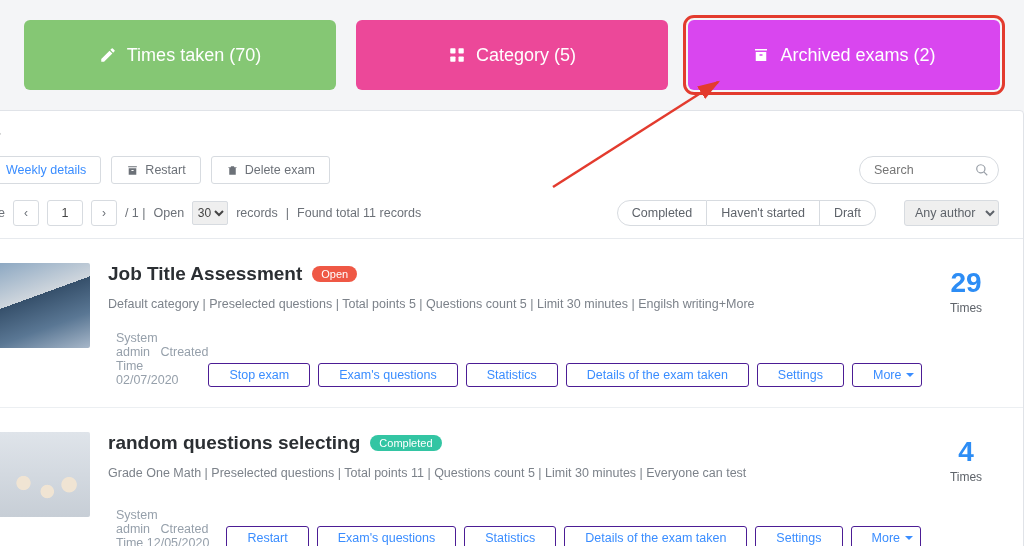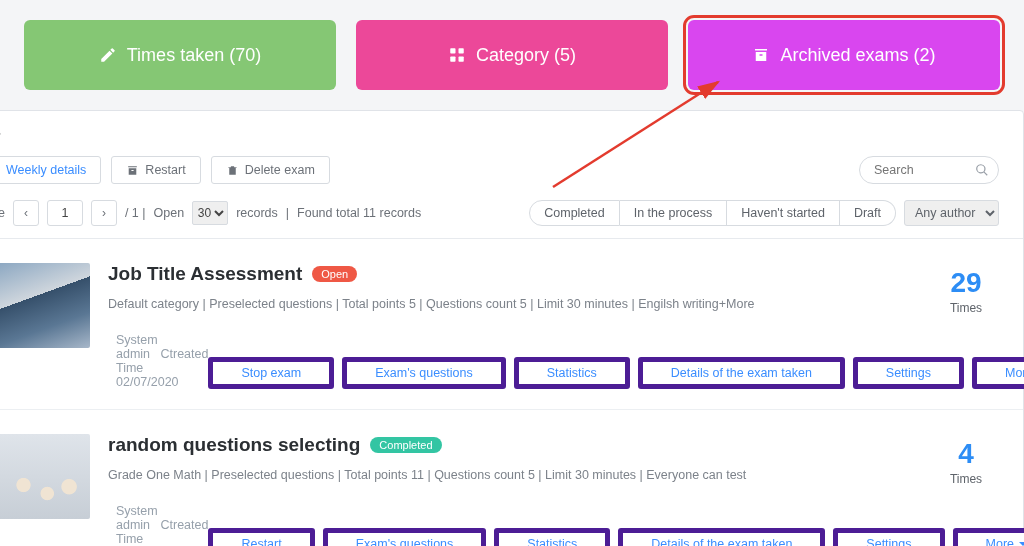--- a/index.html
+++ b/index.html
@@ -132,21 +132,21 @@
     padding:5px 14px;
     font-size:12.5px;
     color:#5e636a;
     cursor:pointer;
     background:#fff;
   }
   .status-filters .pill:first-child{border-radius:14px 0 0 14px;}
   .status-filters .pill:last-child{border-radius:0 14px 14px 0;}
   .status-filters .pill + .pill{border-left:none;}
   .author-select{
-    margin-right:12px;
+    margin-left:20px;margin-right:12px;
     height:26px;border:1px solid #d7dbe0;border-radius:3px;
     font-size:12.5px;color:#5e636a;padding:0 6px;
   }
 
   
   .exam{
     display:flex;
     padding:24px 12px 20px 12px;
     border-bottom:1px solid #eceff2;
   }
@@ -192,25 +192,25 @@
   }
   .big-num{
     font-size:28px;font-weight:700;color:#2d8df5;
   }
   .times-lbl{font-size:12px;color:#5e636a;margin-top:2px;}
 
   .exam-actions{
     display:flex;gap:8px;margin-top:18px;flex-wrap:nowrap;
   }
   .act-btn{
-    border:5px solid #4c1d95;
+    border:1px solid #4c1d95;
     color:#3a8dff;
     background:#fff;
     font-size:12.5px;
-    padding:4px 28px;
+    padding:4px 20px;
     border-radius:3px;
     cursor:pointer;
     white-space:nowrap;
     margin-top:28px;
   }
   .act-btn.more{padding-right:20px;position:relative;}
   .act-btn.more::after{
     content:'';position:absolute;right:7px;top:9px;
     border-left:4px solid transparent;border-right:4px solid transparent;
     border-top:4px solid #3a8dff;
@@ -297,21 +297,20 @@
     <span>Open</span>
     <select class="view-select">
       <option>30</option>
     </select>
     <span>records</span>
     <span>|</span>
     <span class="found-text">Found total 11 records</span>
 
     <div class="status-filters">
       <div class="pill">Completed</div>
-      <div class="pill">In the process</div>
       <div class="pill">Haven't started</div>
       <div class="pill">Draft</div>
     </div>
 
     <select class="author-select">
       <option>Any author</option>
     </select>
   </div>
 
   <div class="exam">

